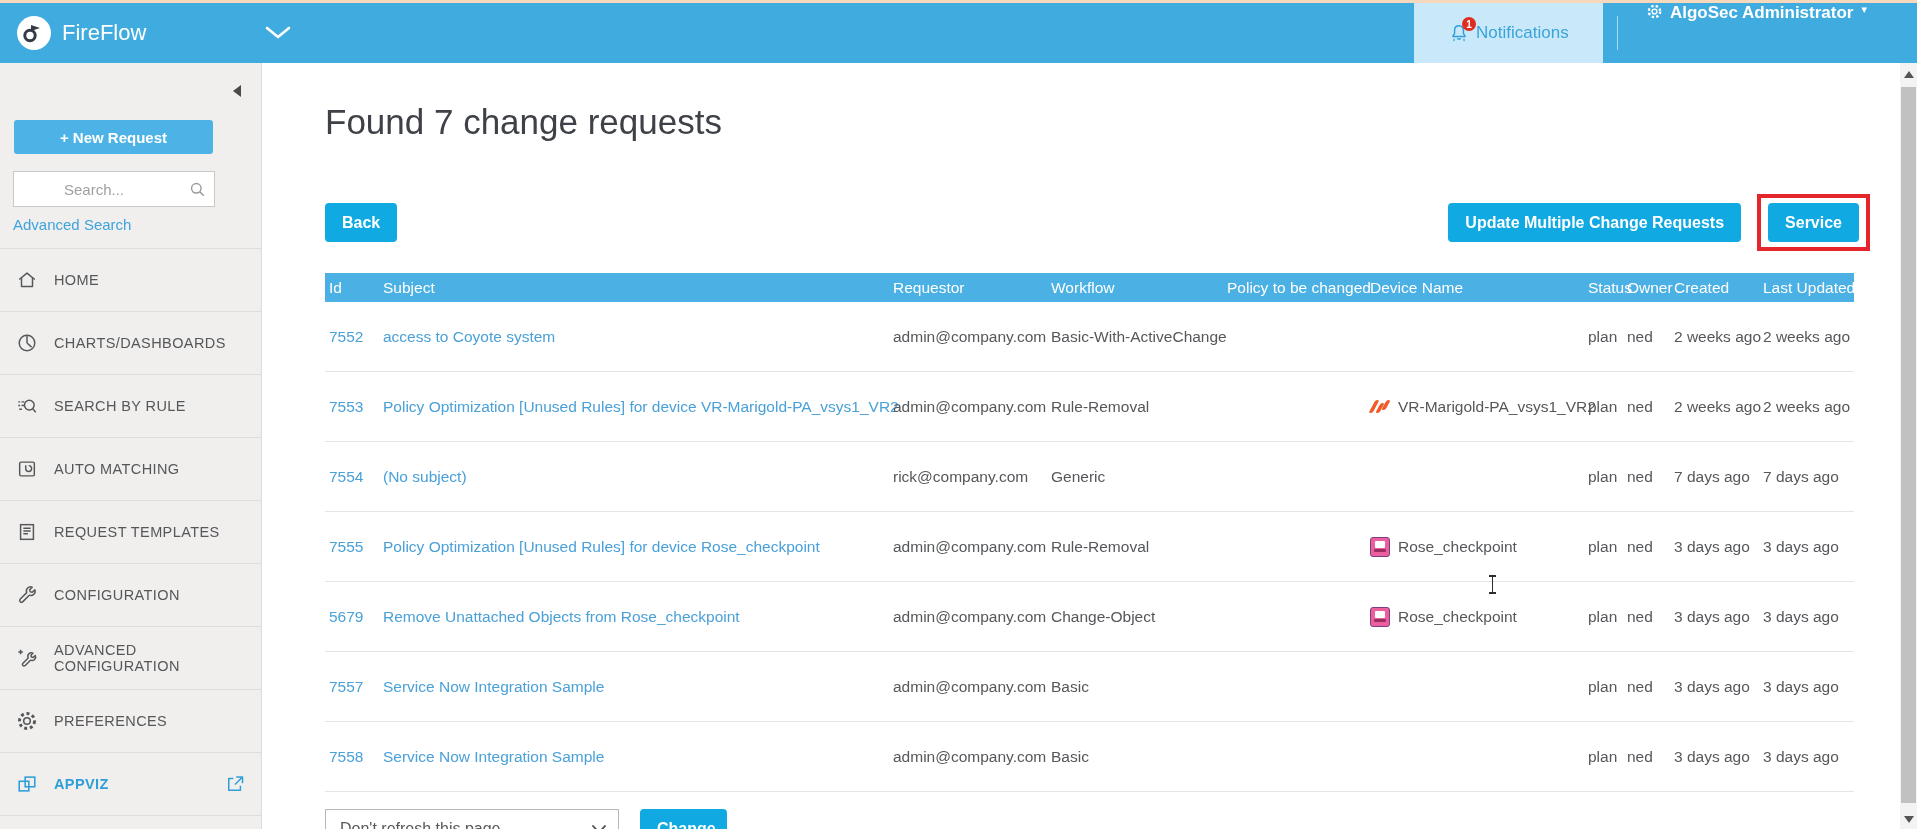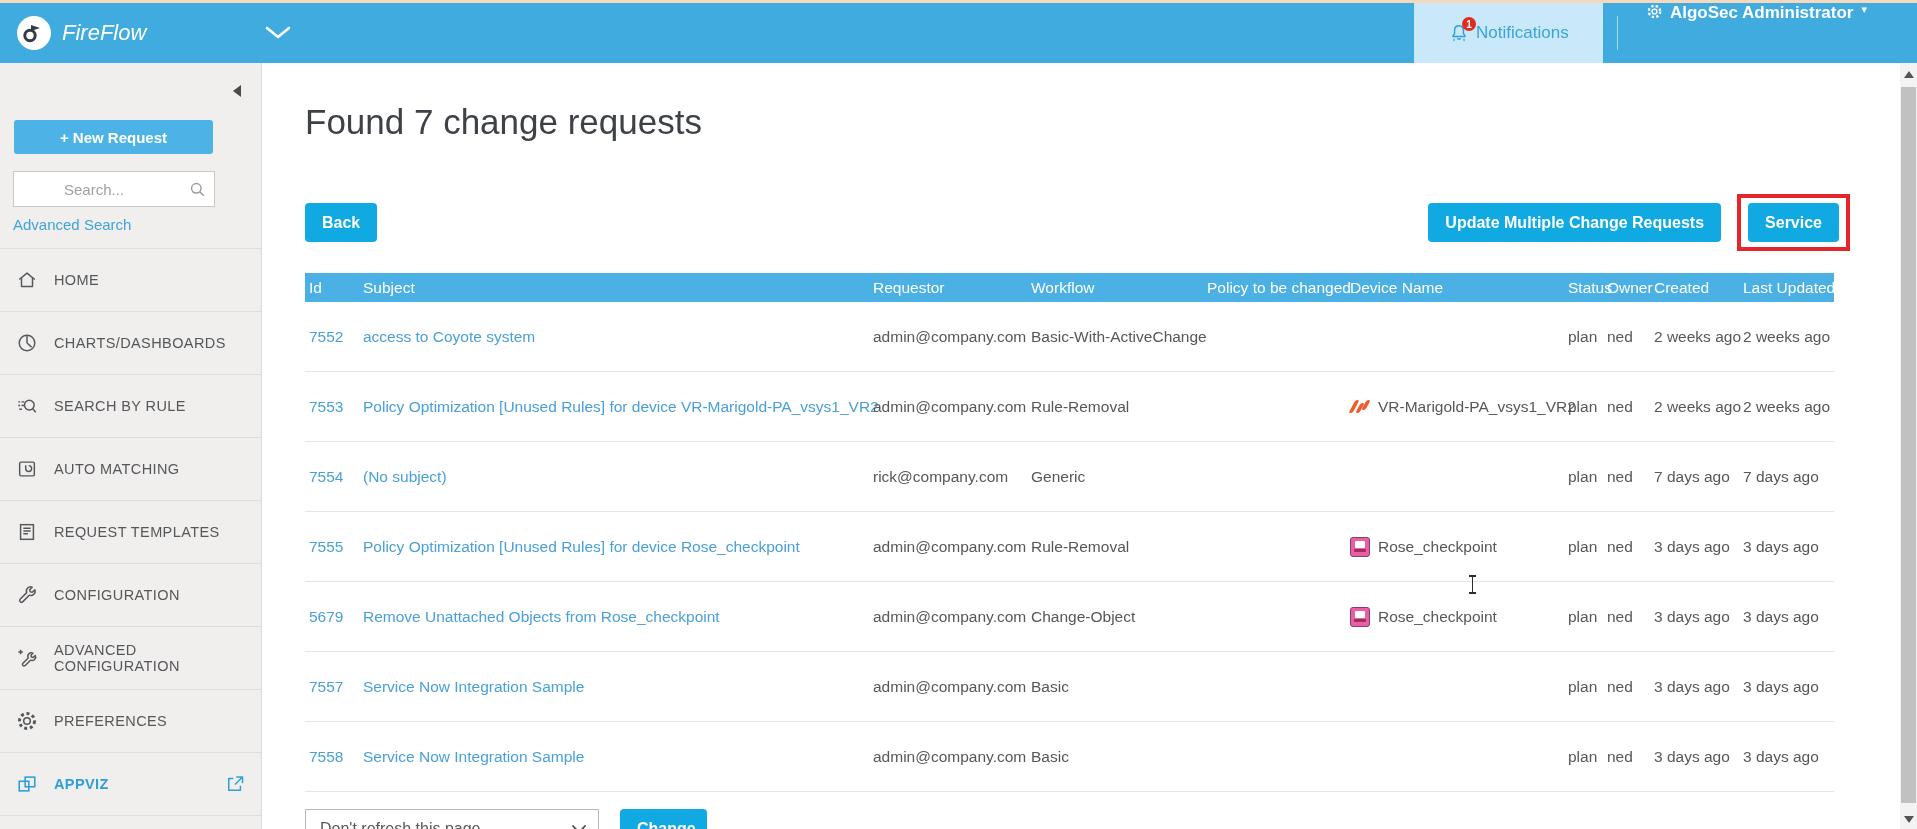--- a/index.html
+++ b/index.html
@@ -9,37 +9,37 @@
     --highlight-red:#e4262c; --notif-bg:#c9e9fa; --notif-text:#3aa4d9;
     --pa-orange:#f15a29; --cp-pink:#ec5f9d; --top-strip:#f6d9bd;
   }
   *{box-sizing:border-box;margin:0;padding:0;}
   html,body{width:1917px;height:829px;overflow:hidden;}
   body{font-family:"Liberation Sans",sans-serif;background:#fff;position:relative;}
 
   .top-strip{height:3px;width:100%;background:var(--top-strip);}
   
   .topbar{height:60px;background:var(--accent-blue);display:flex;align-items:stretch;}
-  .brand{display:flex;align-items:center;padding-left:16px;font-style:italic;}
+  .brand{display:flex;align-items:center;padding-left:16px;}
   .brand-logo{width:36px;height:36px;}
   .brand-name{color:#fff;font-size:22px;margin-left:10px;font-weight:400;}
   .brand-chevron{margin-left:118px;display:flex;align-items:center;cursor:pointer;}
   .topbar-spacer{flex:1;}
   .notif-tab{width:189px;background:var(--notif-bg);display:flex;align-items:center;justify-content:center;cursor:pointer;}
   .bell-wrap{position:relative;width:22px;height:24px;}
   .notif-badge{position:absolute;top:-4px;right:-6px;background:#e02b20;color:#fff;font-size:10px;font-weight:bold;
     width:14px;height:14px;border-radius:50%;display:flex;align-items:center;justify-content:center;}
   .notif-label{color:var(--notif-text);font-size:17px;margin-left:6px;}
   .topbar-divider{width:1px;background:rgba(255,255,255,.55);margin:13px 0 13px 14px;}
   .user-menu{display:flex;margin-left:28px;margin-right:50px;cursor:pointer;}
   .user-label{color:#fff;font-size:17px;font-weight:bold;margin-left:7px;}
   .user-caret{color:#fff;font-size:11px;margin-left:8px;}
 
   
-  .app{display:flex;height:766px;}
+  .app{display:flex;height:766px;gap:20px;}
   .sidebar{width:262px;background:var(--sidebar-bg);border-right:1px solid #dcdcdc;position:relative;flex:none;}
   .content{flex:1;position:relative;padding-left:43px;}
 
   
   .collapse-arrow{position:absolute;top:22px;left:233px;width:0;height:0;cursor:pointer;
     border-top:6px solid transparent;border-bottom:6px solid transparent;border-right:8px solid #4a4a4a;}
   .new-request-btn{display:block;width:199px;height:34px;margin:57px 0 0 14px;background:var(--new-request-blue);
     border:none;border-radius:3px;color:#fff;font-weight:bold;font-size:15px;cursor:pointer;font-family:inherit;}
   .search-box{position:relative;width:202px;height:36px;margin:17px 0 0 13px;background:#fff;border:1px solid #c9c8c6;padding-left:40px;}
   .search-box input{width:100%;height:100%;border:none;outline:none;padding:0 30px 0 10px;font-size:15px;color:#555;

